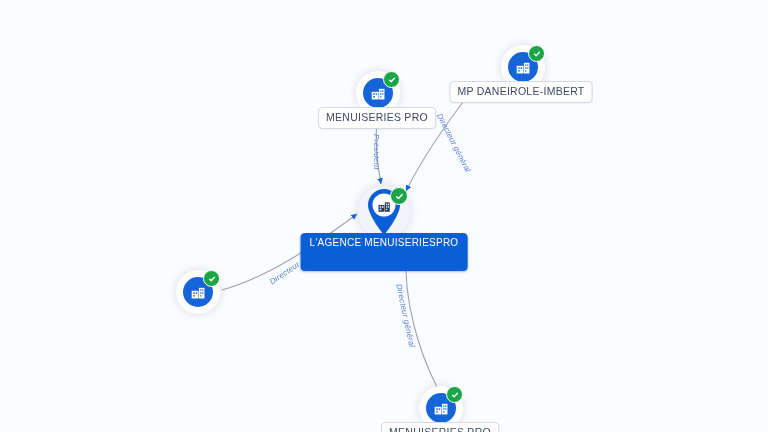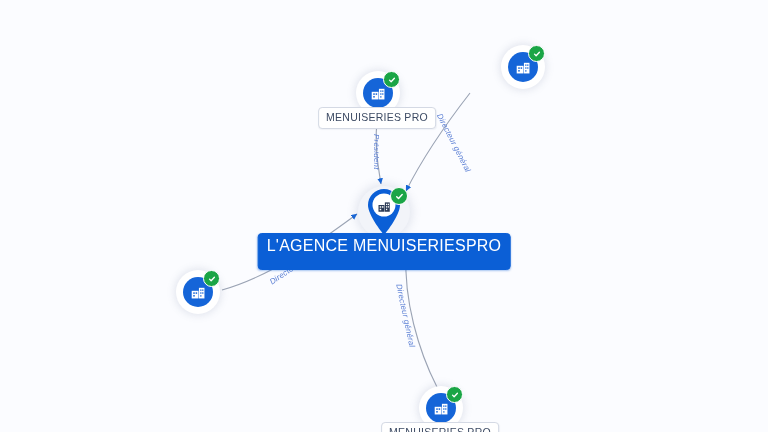--- a/index.html
+++ b/index.html
@@ -127,22 +127,22 @@
     padding: 4px 7px 5px 7px;
     white-space: nowrap;
     z-index: 6;
     box-shadow: 0 1px 1px rgba(40,60,100,0.05);
   }
   .node-label.primary {
     background: #0b5fd6;
     border: 1px solid #0b5fd6;
     color: #ffffff;
     border-radius: 4px;
-    font-size: 16px;
-    padding: 4px 8px 15px 8px;
+    font-size: 10px;
+    padding: 4px 8px 22px 8px;
     box-shadow: 0 1px 2px rgba(11,95,214,0.35);
     z-index: 9;
   }
 
   
   .edge-label {
     position: absolute;
     color: #5b7fd4;
     font-size: 8px;
     letter-spacing: 0.2px;
@@ -252,20 +252,21 @@
         <rect x="12" y="13.2" width="1.5" height="1.6" fill="#1565d8"></rect>
       </svg>
     </div>
     <div class="check-badge">
       <svg viewBox="0 0 12 12" width="8" height="8" xmlns="http://www.w3.org/2000/svg">
         <path d="M2.3 6.2 L4.7 8.6 L9.6 3.4" fill="none" stroke="#ffffff" stroke-width="2" stroke-linecap="round" stroke-linejoin="round"></path>
       </svg>
     </div>
   </div>
 
+  <div class="node-label" style="left:521px; top:81px;">MP DANEIROLE-IMBERT</div>
 
   <div class="node" style="left:198px; top:292px;">
     <div class="node-halo"></div>
     <div class="node-disc">
       <svg viewBox="0 0 20 20" width="17" height="17" xmlns="http://www.w3.org/2000/svg">
         <rect x="2" y="8" width="8" height="9" fill="#ffffff"></rect>
         <rect x="10.5" y="4.5" width="6.5" height="12.5" fill="#ffffff"></rect>
         <rect x="3.8" y="9.8" width="1.8" height="1.8" fill="#1565d8"></rect>
         <rect x="6.6" y="9.8" width="1.8" height="1.8" fill="#1565d8"></rect>
         <rect x="3.8" y="13" width="1.8" height="1.8" fill="#1565d8"></rect>

